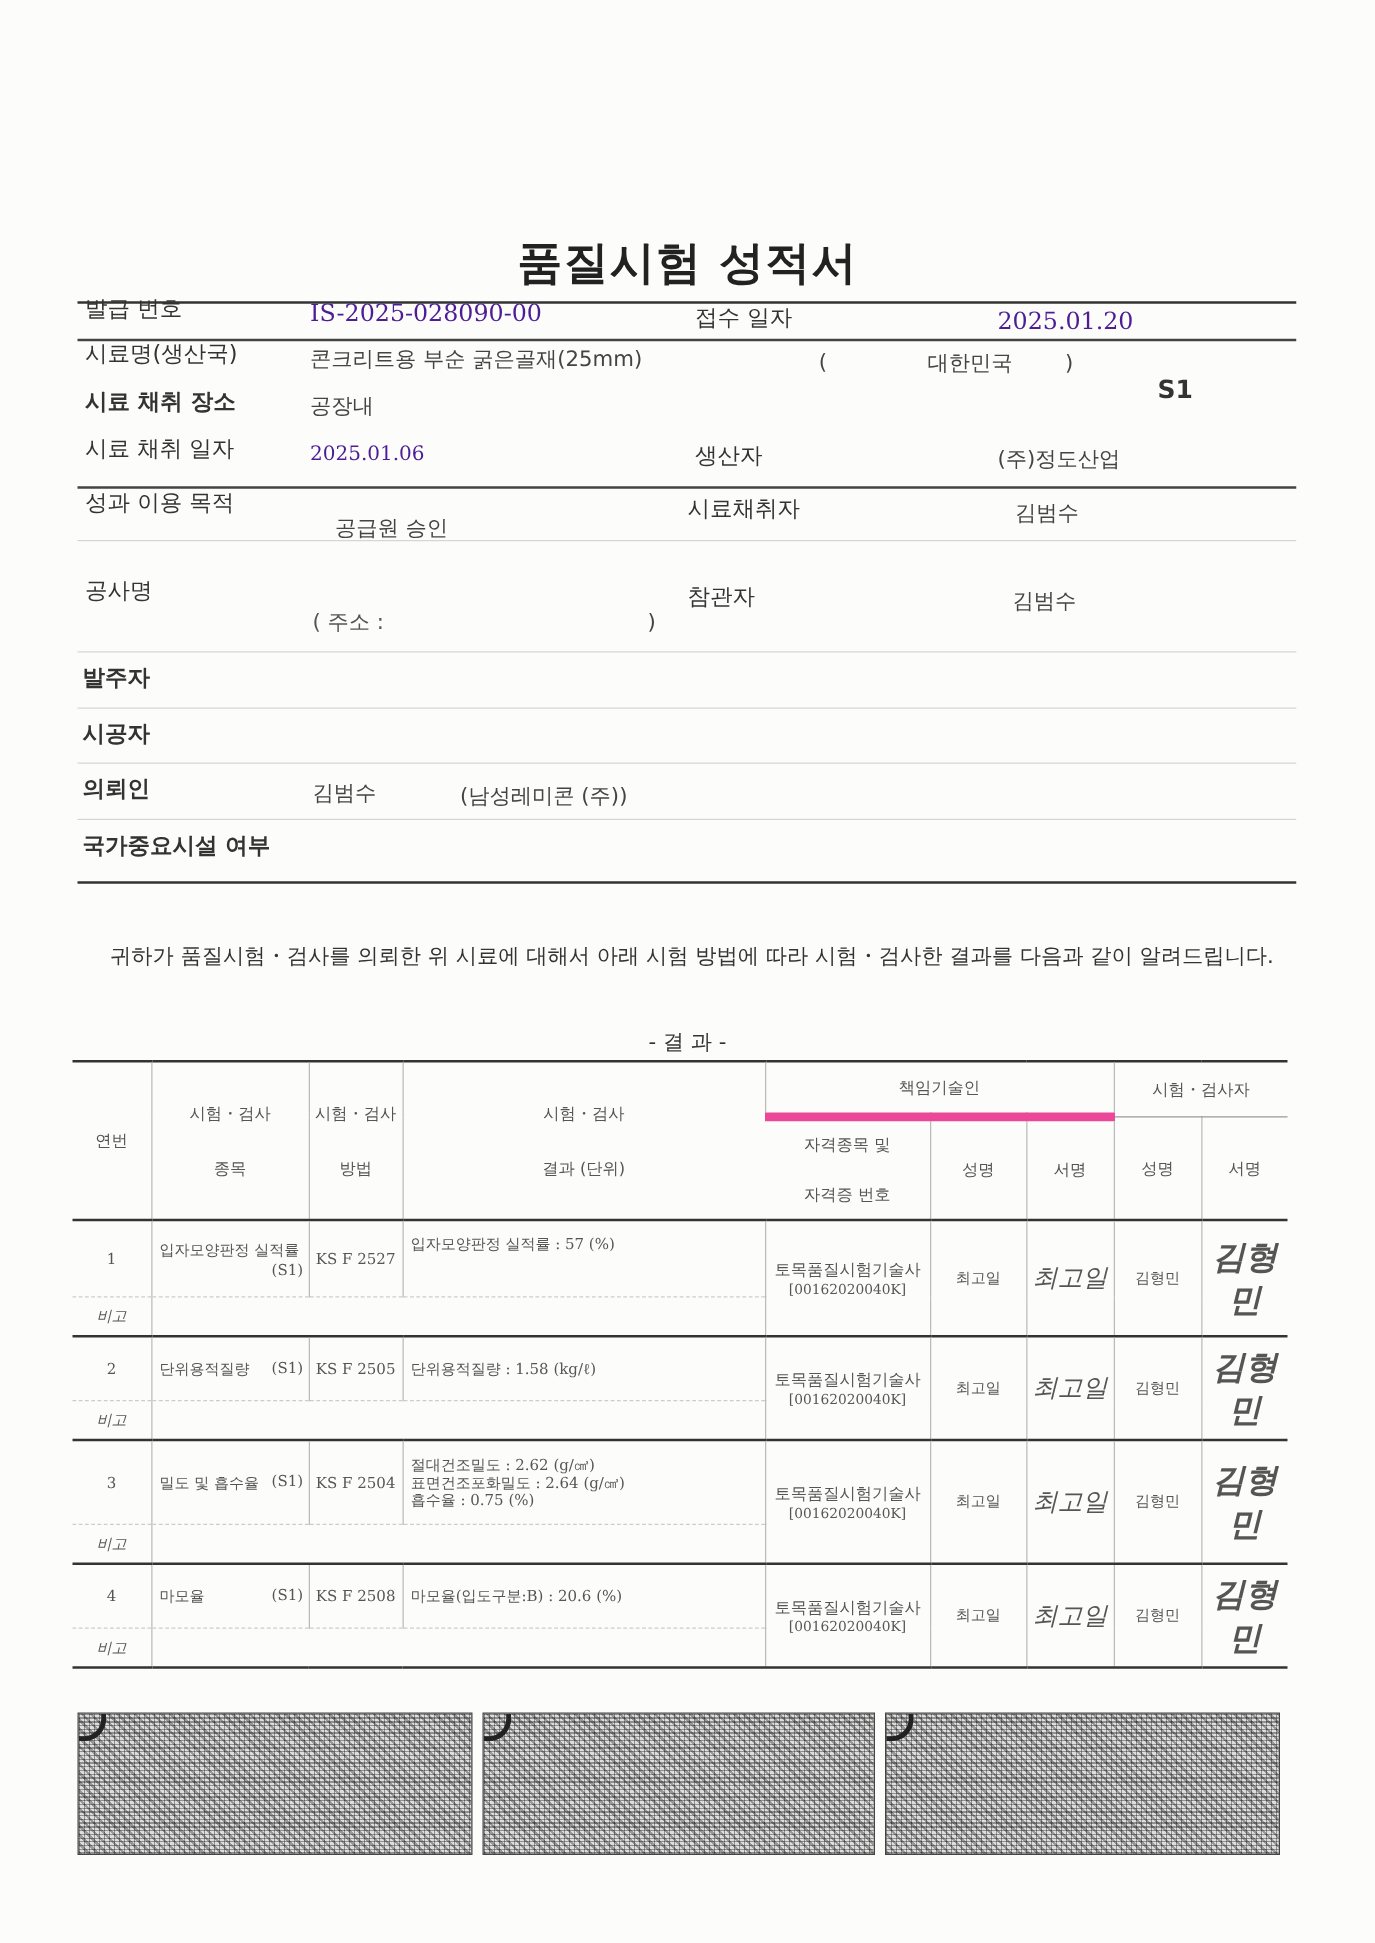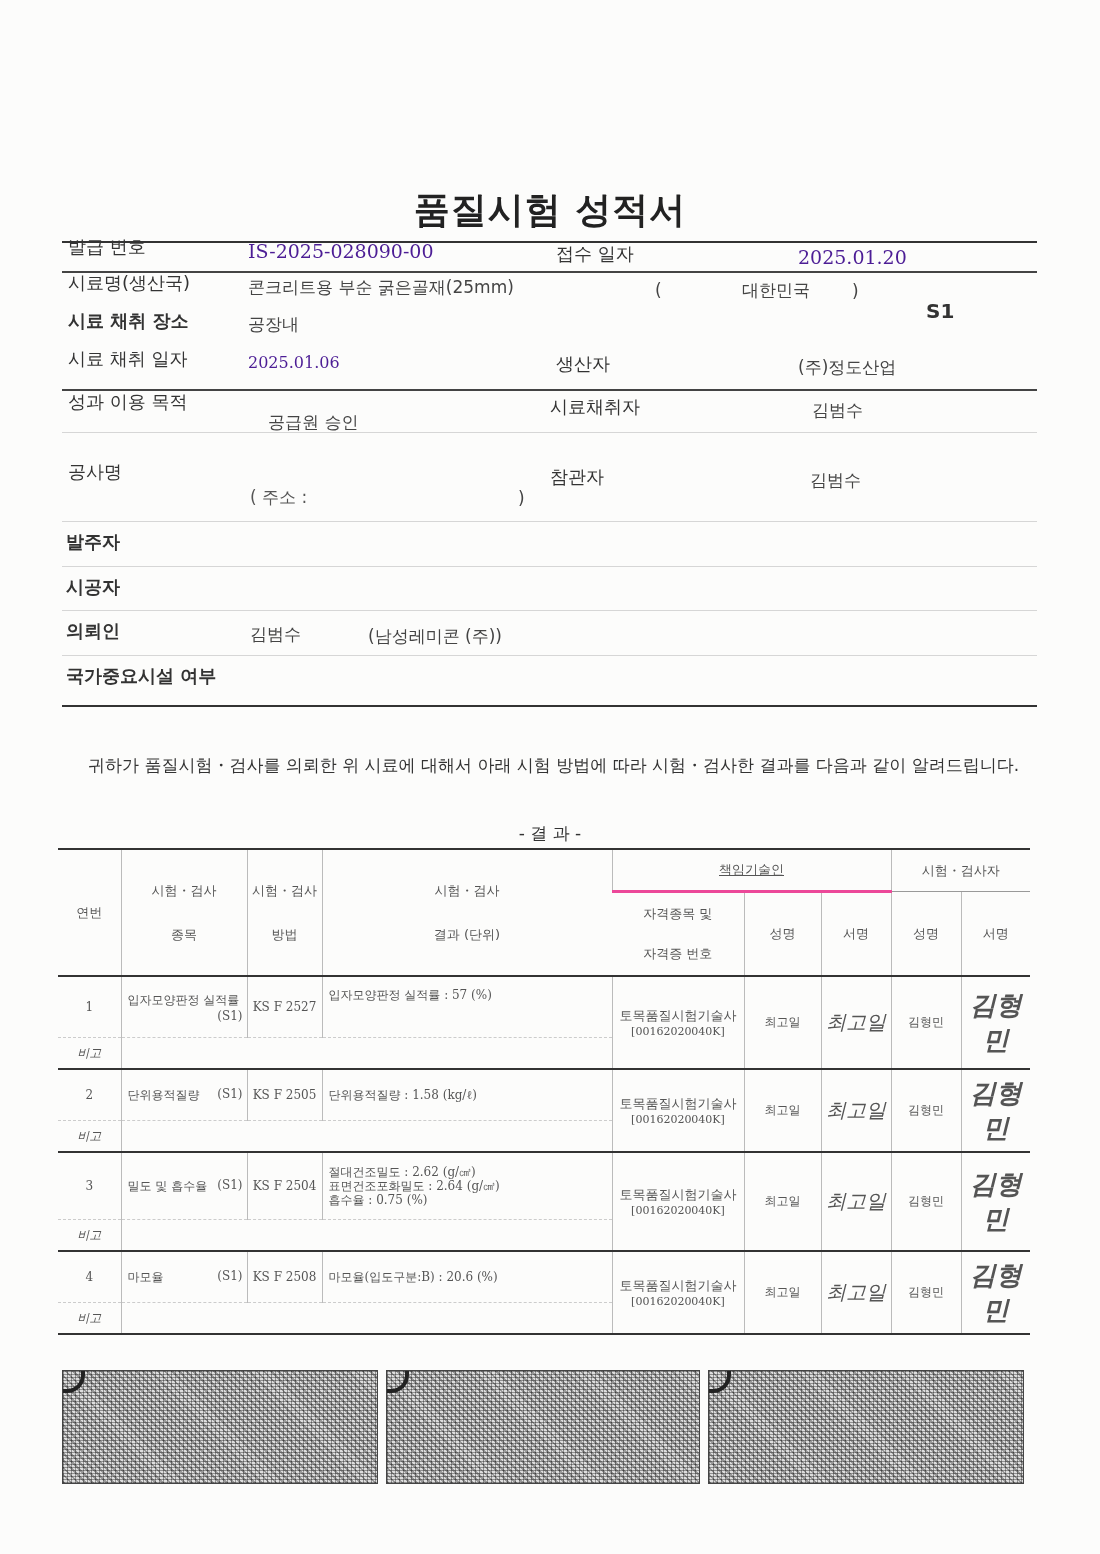--- a/index.html
+++ b/index.html
@@ -117,21 +117,21 @@
     <td rowspan="2" class="topb">
           <div>시험・검사</div>
           <div style="height:26px"></div>
           <div>방법</div>
         </td>
     <td rowspan="2" class="topb">
           <div>시험・검사</div>
           <div style="height:26px"></div>
           <div>결과 (단위)</div>
         </td>
-    <td colspan="3" class="topb" style="height:40px;border-bottom:3px solid #ec4899;text-decoration:underline;">책임기술인</td>
+    <td colspan="3" class="topb" style="height:40px;border-bottom:7px solid #ec4899;">책임기술인</td>
     <td colspan="2" class="topb" style="border-bottom:1px solid #999;">시험・검사자</td>
   </tr>
   <tr class="hdr">
     <td>
           <div>자격종목 및</div>
           <div style="height:22px"></div>
           <div>자격증 번호</div>
         </td>
     <td>성명</td>
     <td>서명</td>

